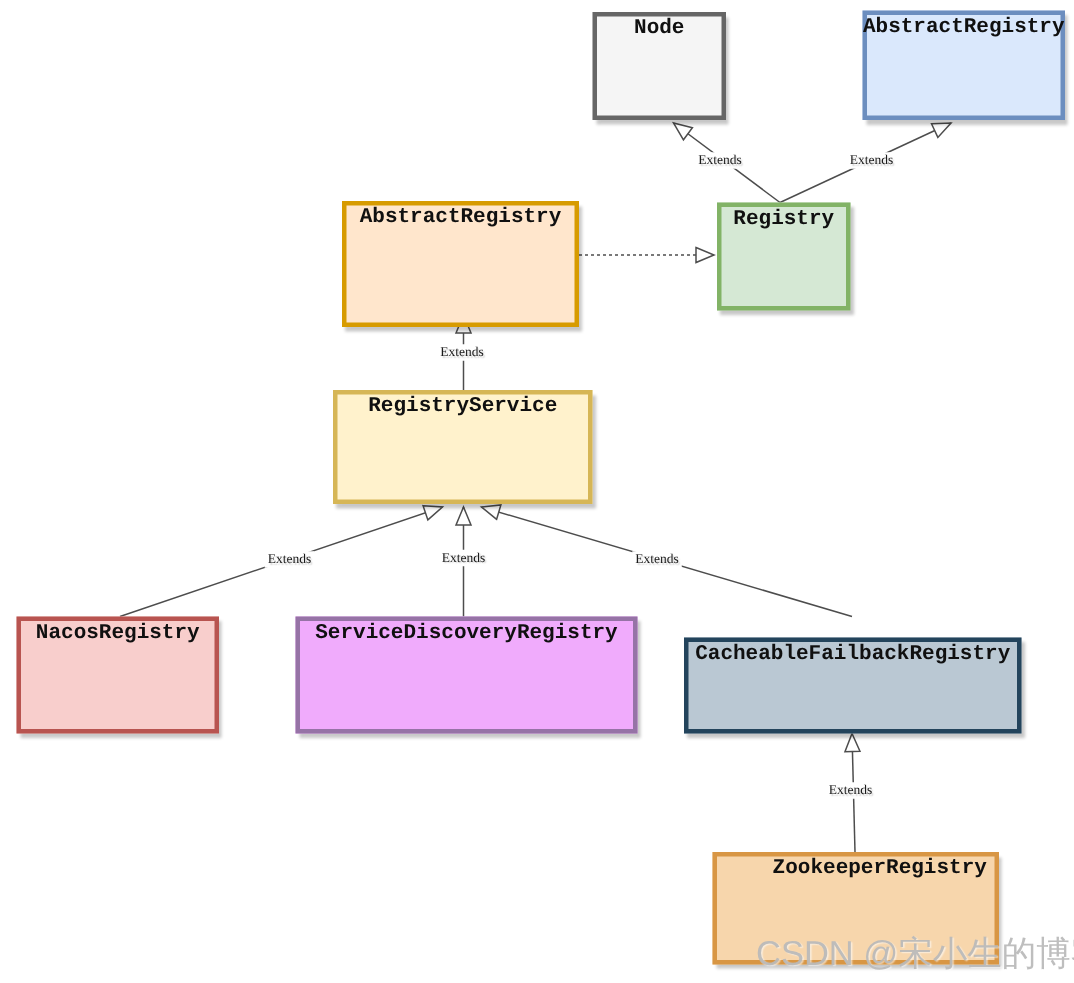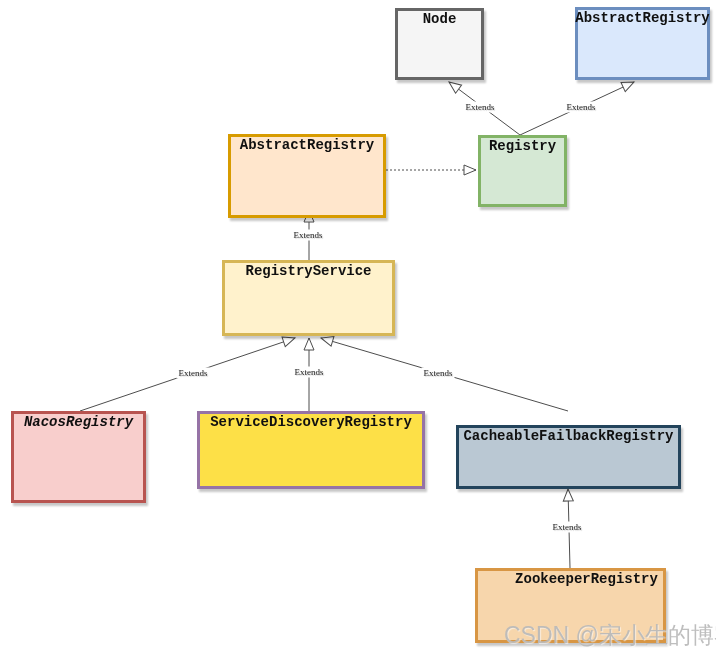--- a/index.html
+++ b/index.html
@@ -23,21 +23,21 @@
     font-family:"Liberation Mono","DejaVu Sans Mono",monospace;
     font-weight:700; font-size:14px; color:#101010;
     text-align:center; white-space:nowrap;
   }
 
   .b-node     { left:395px; top:8px;   width:89px;  height:72px; }
   .b-regsvc   { left:575px; top:7px;   width:135px; height:73px; }
   .b-abstract { left:228px; top:134px; width:158px; height:84px; }
   .b-registry { left:478px; top:135px; width:89px;  height:72px; }
   .b-failback { left:222px; top:260px; width:173px; height:76px; }
-  .b-nacos    { left:11px;  top:411px; width:135px; height:92px;font-style:italic; }
+  .b-nacos    { left:11px;  top:411px; width:135px; height:78px; }
   .b-sd       { left:197px; top:411px; width:228px; height:78px; }
   .b-cache    { left:456px; top:425px; width:225px; height:64px; }
   .b-zk       { left:475px; top:568px; width:191px; height:75px; }
 
   .edge-label {
     position:absolute;
     transform:translate(-50%,-50%);
     font-size:9px; line-height:11px; color:#1a1a1a;
     background:#ffffff; padding:0 2px;
     text-shadow:1px 1px 1px rgba(0,0,0,0.18);
@@ -102,21 +102,21 @@
   </div>
 
   <div class="class-box b-failback" style="background-color: rgb(255, 242, 204); border-color: rgb(214, 182, 86);">
     <span class="class-label">RegistryService</span>
   </div>
 
   <div class="class-box b-nacos" style="background-color: rgb(248, 206, 204); border-color: rgb(184, 84, 80);">
     <span class="class-label">NacosRegistry</span>
   </div>
 
-  <div class="class-box b-sd" style="background-color: #fde047; border-color: rgb(150, 115, 166);">
+  <div class="class-box b-sd" style="background-color: #f0abfc; border-color: rgb(150, 115, 166);">
     <span class="class-label">ServiceDiscoveryRegistry</span>
   </div>
 
   <div class="class-box b-cache" style="background-color: rgb(186, 200, 211); border-color: rgb(35, 68, 92);">
     <span class="class-label">CacheableFailbackRegistry</span>
   </div>
 
   <div class="class-box b-zk" style="background-color: rgb(247, 214, 172); border-color: rgb(216, 150, 68); padding-left: 32px;">
     <span class="class-label">ZookeeperRegistry</span>
   </div>

